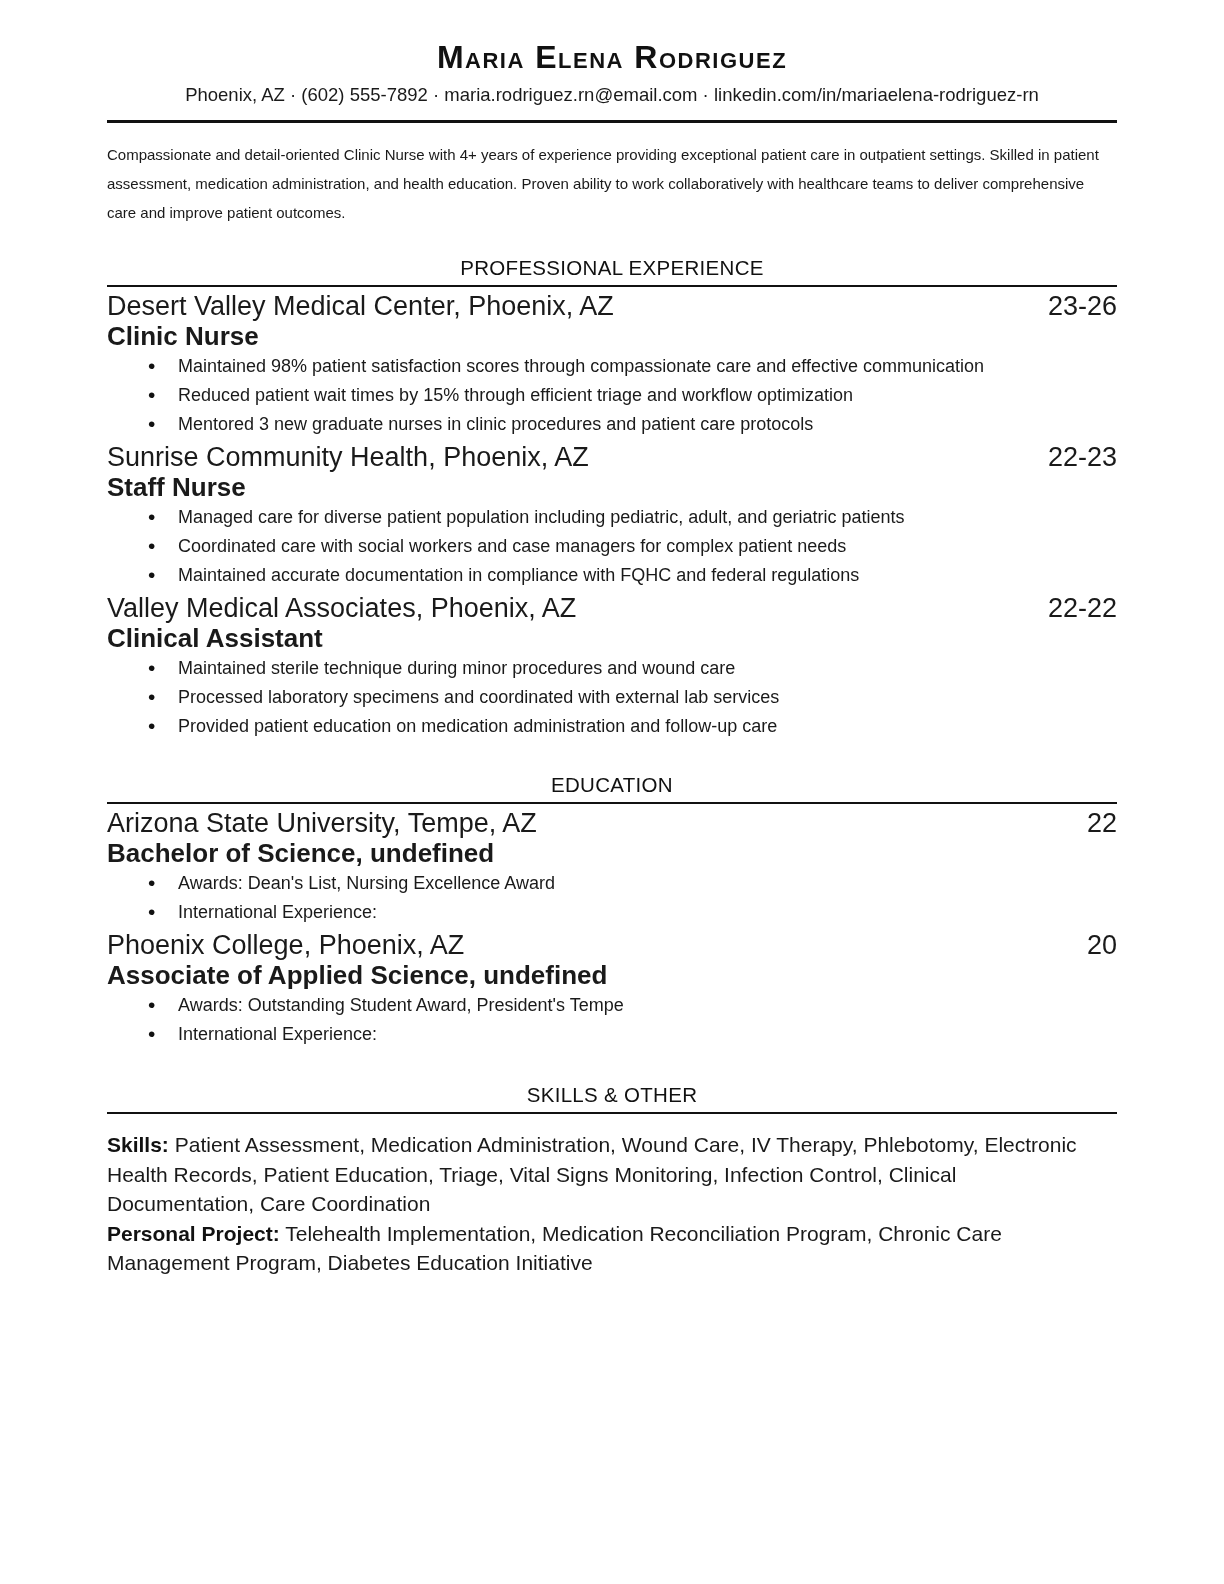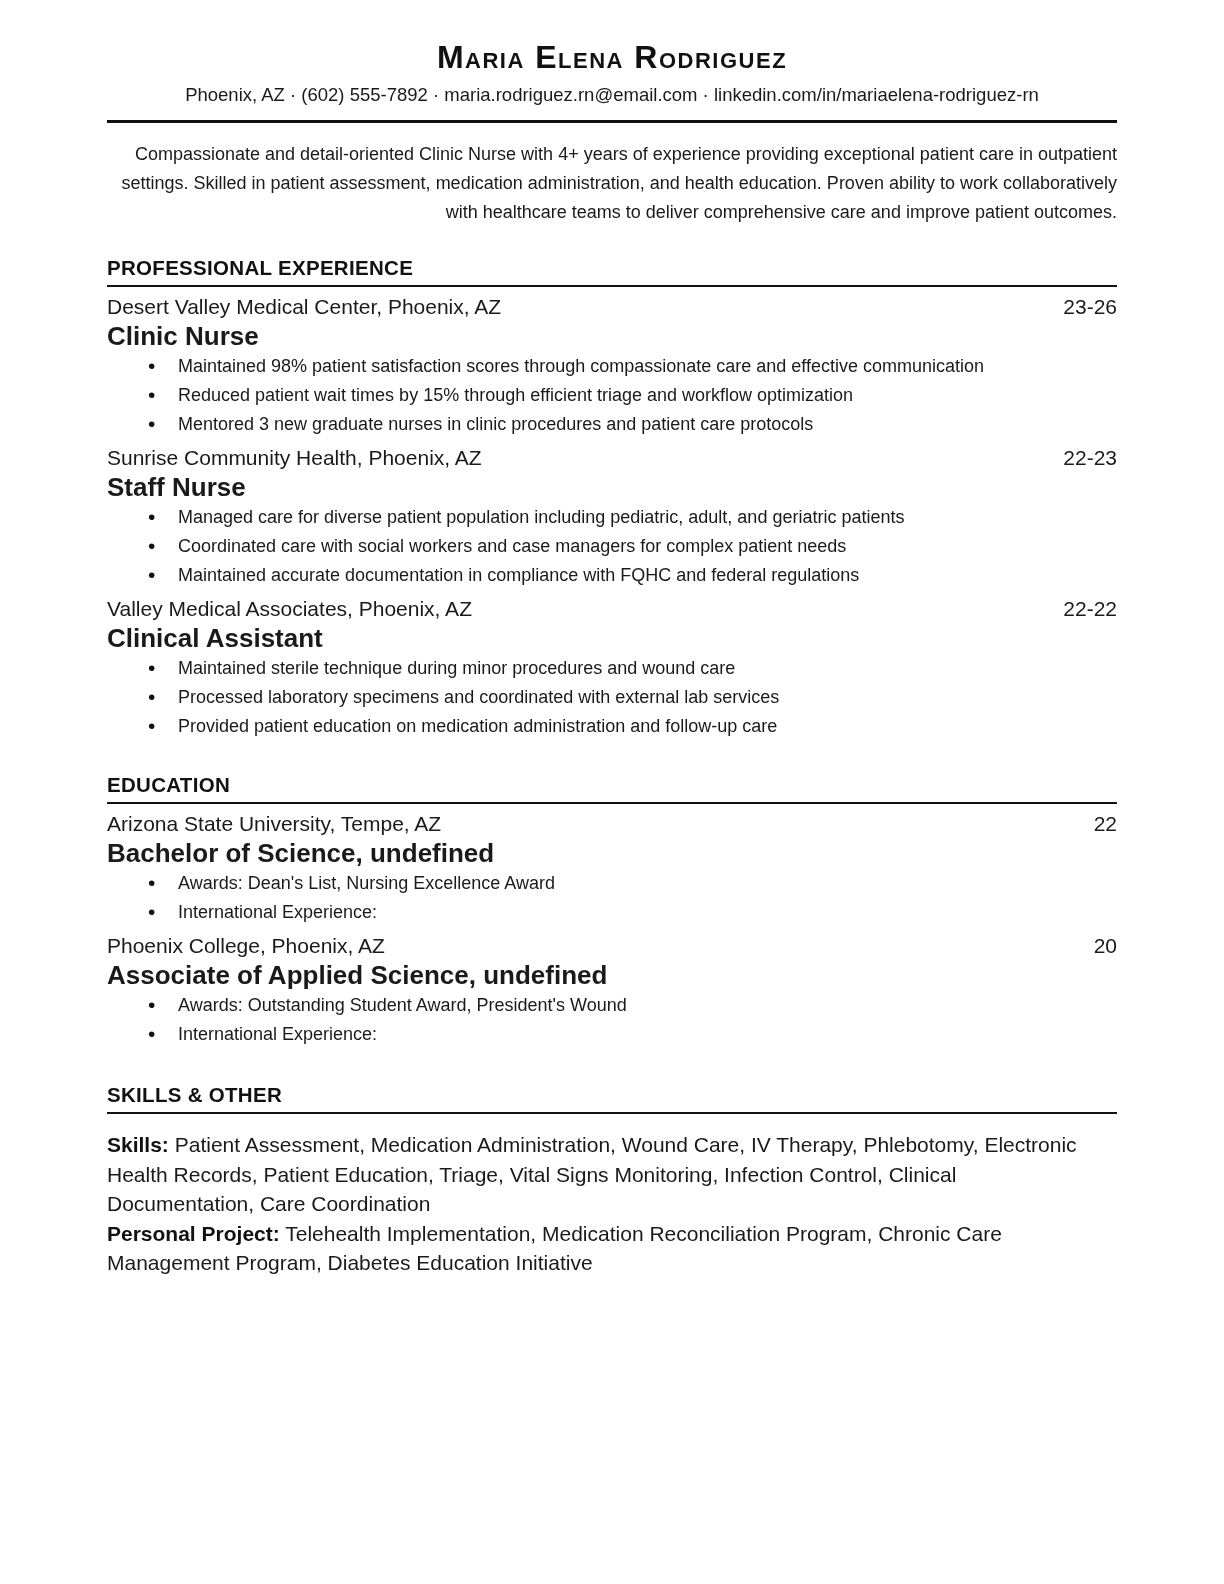--- a/index.html
+++ b/index.html
@@ -36,46 +36,46 @@
     color: #1a1a1a;
   }
   .header-rule {
     margin-top: 13px;
     height: 3px;
     background: #111111;
   }
   
   .summary {
     margin: 17px auto 7px auto;
-    text-align: right;
-    font-size: 18px;
+    text-align: left;
+    font-size: 15px;
     line-height: 29px;
     max-width: 1010px;
   }
   
   .section-title {
     margin-top: 28px;
-    text-align: left;
+    text-align: center;
     font-size: 20.5px;
     line-height: 26px;
-    font-weight: 700;
+    font-weight: 400;
     letter-spacing: 0.3px;
     color: #111111;
   }
   .section-rule {
     margin-top: 4px;
     height: 2px;
     background: #111111;
   }
   
   .entry-header {
     display: flex;
     justify-content: space-between;
     align-items: baseline;
-    font-size: 21px;
+    font-size: 27px;
     line-height: 27px;
     padding-top: 6px;
   }
   .entry-dates { white-space: nowrap; }
   .entry-role {
     font-weight: 700;
     font-size: 26px;
     line-height: 27px;
     padding-top: 3px;
   }
@@ -179,21 +179,21 @@
     </ul>
   </div>
 
   <div>
     <div class="entry-header">
       <span class="entry-company">Phoenix College, Phoenix, AZ</span>
       <span class="entry-dates">20</span>
     </div>
     <div class="entry-role">Associate of Applied Science, undefined</div>
     <ul class="bullets">
-      <li>Awards: Outstanding Student Award, President's Wound</li>
+      <li>Awards: Outstanding Student Award, President's Tempe</li>
       <li>International Experience:</li>
     </ul>
   </div>
 
   <div class="section-title" style="margin-top:34px;">SKILLS &amp; OTHER</div>
   <div class="section-rule"></div>
 
   <p class="skills-para">
     <span class="inline-label">Skills:</span>
     <span>Patient Assessment, Medication Administration, Wound Care, IV Therapy, Phlebotomy, Electronic Health Records, Patient Education, Triage, Vital Signs Monitoring, Infection Control, Clinical Documentation, Care Coordination</span>

